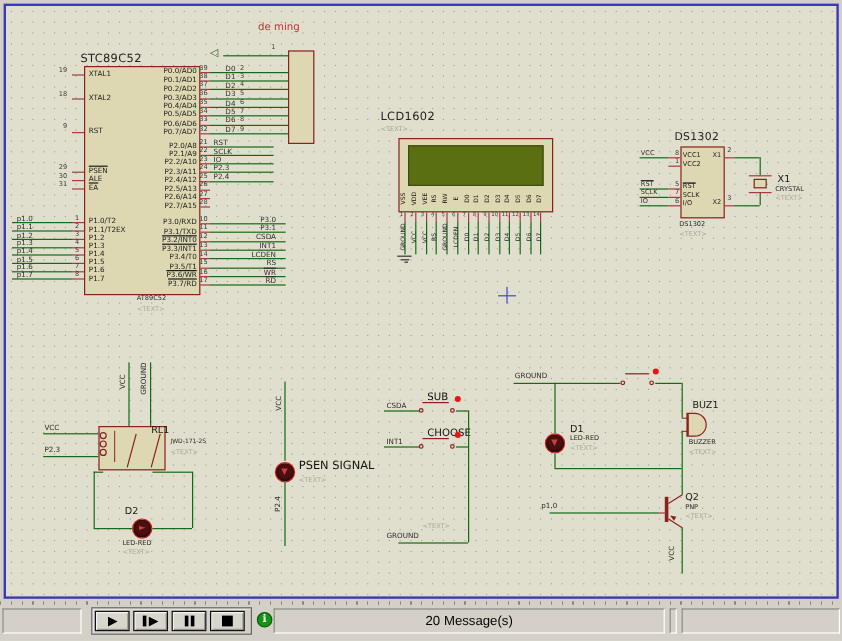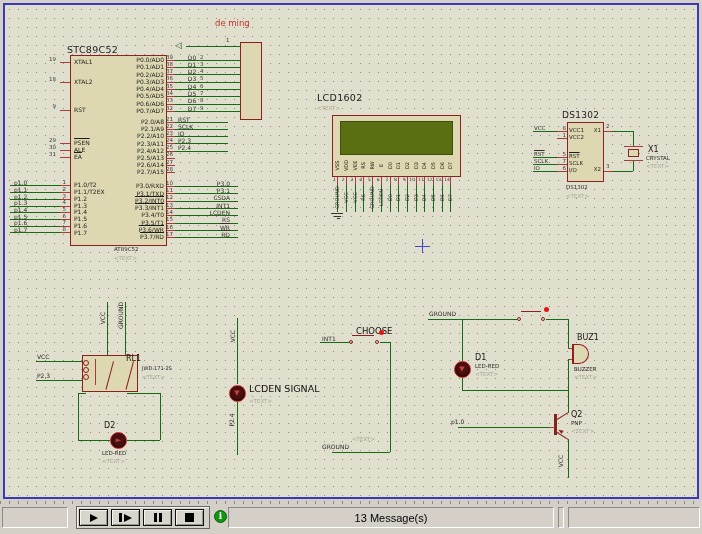--- a/index.html
+++ b/index.html
@@ -564,20 +564,30 @@
 <div class="hlr" style="left:624px;top:159.5px;width:19px;border-top-width:1.5px"></div>
 <div class="xbody"></div>
 <div class="lbl ref" style="left:648px;top:146px">X1</div>
 <div class="lbl val" style="left:646px;top:156px">CRYSTAL</div>
 <div class="lbl ph" style="left:646px;top:164px">&lt;TEXT&gt;</div>
 <div class="lbl val" style="left:566px;top:185px">DS1302</div>
 <div class="lbl ph" style="left:566px;top:194px">&lt;TEXT&gt;</div>
 
 <div class="keys">
     <div class="krow">
+<span class="klabel">SUB</span>
+<span class="knet">CSDA</span>
+<span class="kw1"></span>
+<span class="kc" style="left:29px"></span>
+<span class="kc" style="left:55px"></span>
+<span class="kbar"></span>
+<span class="kdot"></span>
+<span class="kw2"></span>
+</div>
+    <div class="krow">
 <span class="klabel">CHOOSE</span>
 <span class="knet">INT1</span>
 <span class="kw1"></span>
 <span class="kc" style="left:29px"></span>
 <span class="kc" style="left:55px"></span>
 <span class="kbar"></span>
 <span class="kdot"></span>
 <span class="kw2"></span>
 </div>
   </div>
@@ -654,21 +664,21 @@
 <div class="lbl val" style="left:102px;top:451px">LED-RED</div>
 <div class="lbl ph" style="left:102px;top:459px">&lt;TEXT&gt;</div>
 
 <div class="vl" style="left:237px;top:318px;height:66px"></div>
 <div class="vtext" style="left:222px;top:333px;width:22px">VCC</div>
 <div class="led" style="left:228.5px;top:384.5px">
     <span class="ledg">▼</span>
   </div>
 <div class="vl" style="left:237px;top:402px;height:53px"></div>
 <div class="vtext" style="left:221px;top:417px;width:22px">P2.4</div>
-<div class="lbl" style="left:249px;top:384px;font-size:9.5px;color:#111">LCDEN SIGNAL</div>
+<div class="lbl" style="left:249px;top:384px;font-size:9.5px;color:#111">PSEN SIGNAL</div>
 <div class="lbl ph" style="left:249px;top:399px">&lt;TEXT&gt;</div>
 
 <div class="ticks"></div>
 <div class="sp" style="left:2px;top:507px;width:66px;height:21px"></div>
 <div class="simgrp">
   <div class="simbtn" style="left:2px">
       <span class="g-tri"></span>
     </div>
   <div class="simbtn" style="left:34px">
       <span class="g-bar"></span>
@@ -677,16 +687,16 @@
   <div class="simbtn" style="left:66px">
       <span class="g-bar"></span>
       <span class="g-bar"></span>
     </div>
   <div class="simbtn" style="left:98px">
       <span class="g-sq"></span>
     </div>
 </div>
 <div class="info"></div>
 <div class="sp" style="left:228px;top:507px;width:326px;height:21px">
-  <div class="msgtext">13 Message(s)</div>
+  <div class="msgtext">20 Message(s)</div>
 </div>
 <div class="sp" style="left:558px;top:507px;width:6px;height:21px"></div>
 <div class="sp" style="left:568px;top:507px;width:132px;height:21px"></div>
 
 </body></html>

